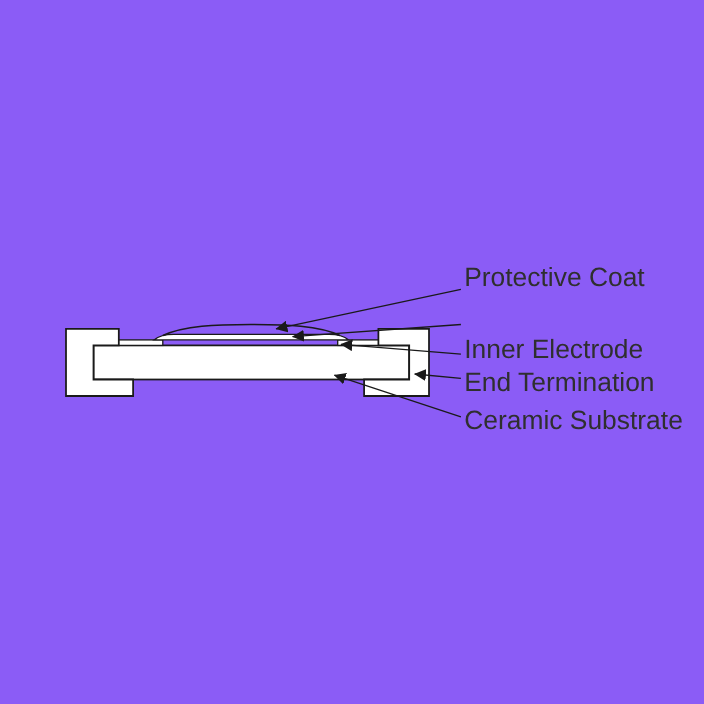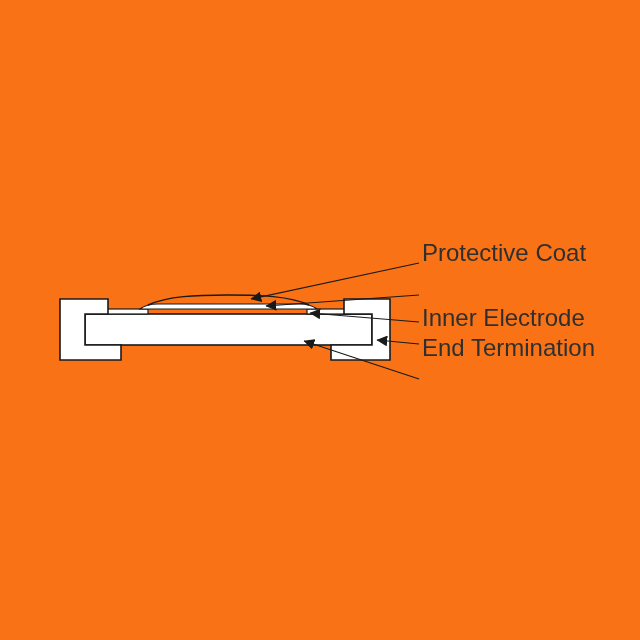--- a/index.html
+++ b/index.html
@@ -5,21 +5,21 @@
   html, body {
     margin: 0;
     padding: 0;
     background: #ffffff;
     font-family: "Liberation Sans", sans-serif;
   }
   #canvas {
     position: relative;
     width: 640px;
     height: 640px;
-    background: #f97316;
+    background: #8b5cf6;
     overflow: hidden;
   }
   #diagram-svg {
     position: absolute;
     left: 0;
     top: 0;
   }
   .callout-label {
     position: absolute;
     left: 422px;
@@ -66,14 +66,15 @@
     <line x1="419" y1="379" x2="304" y2="341" stroke="#1a1a1a" stroke-width="1.2" marker-end="url(#arrow)"></line>
   </svg>
 
   <div class="callout-label lbl-protective-coat">Protective Coat</div>
 
 
   <div class="callout-label lbl-end-termination">End Termination</div>
 
   <div class="callout-label lbl-inner-electrode">Inner Electrode</div>
 
+  <div class="callout-label lbl-ceramic-substrate">Ceramic Substrate</div>
 
 </div>
 
 </body></html>

